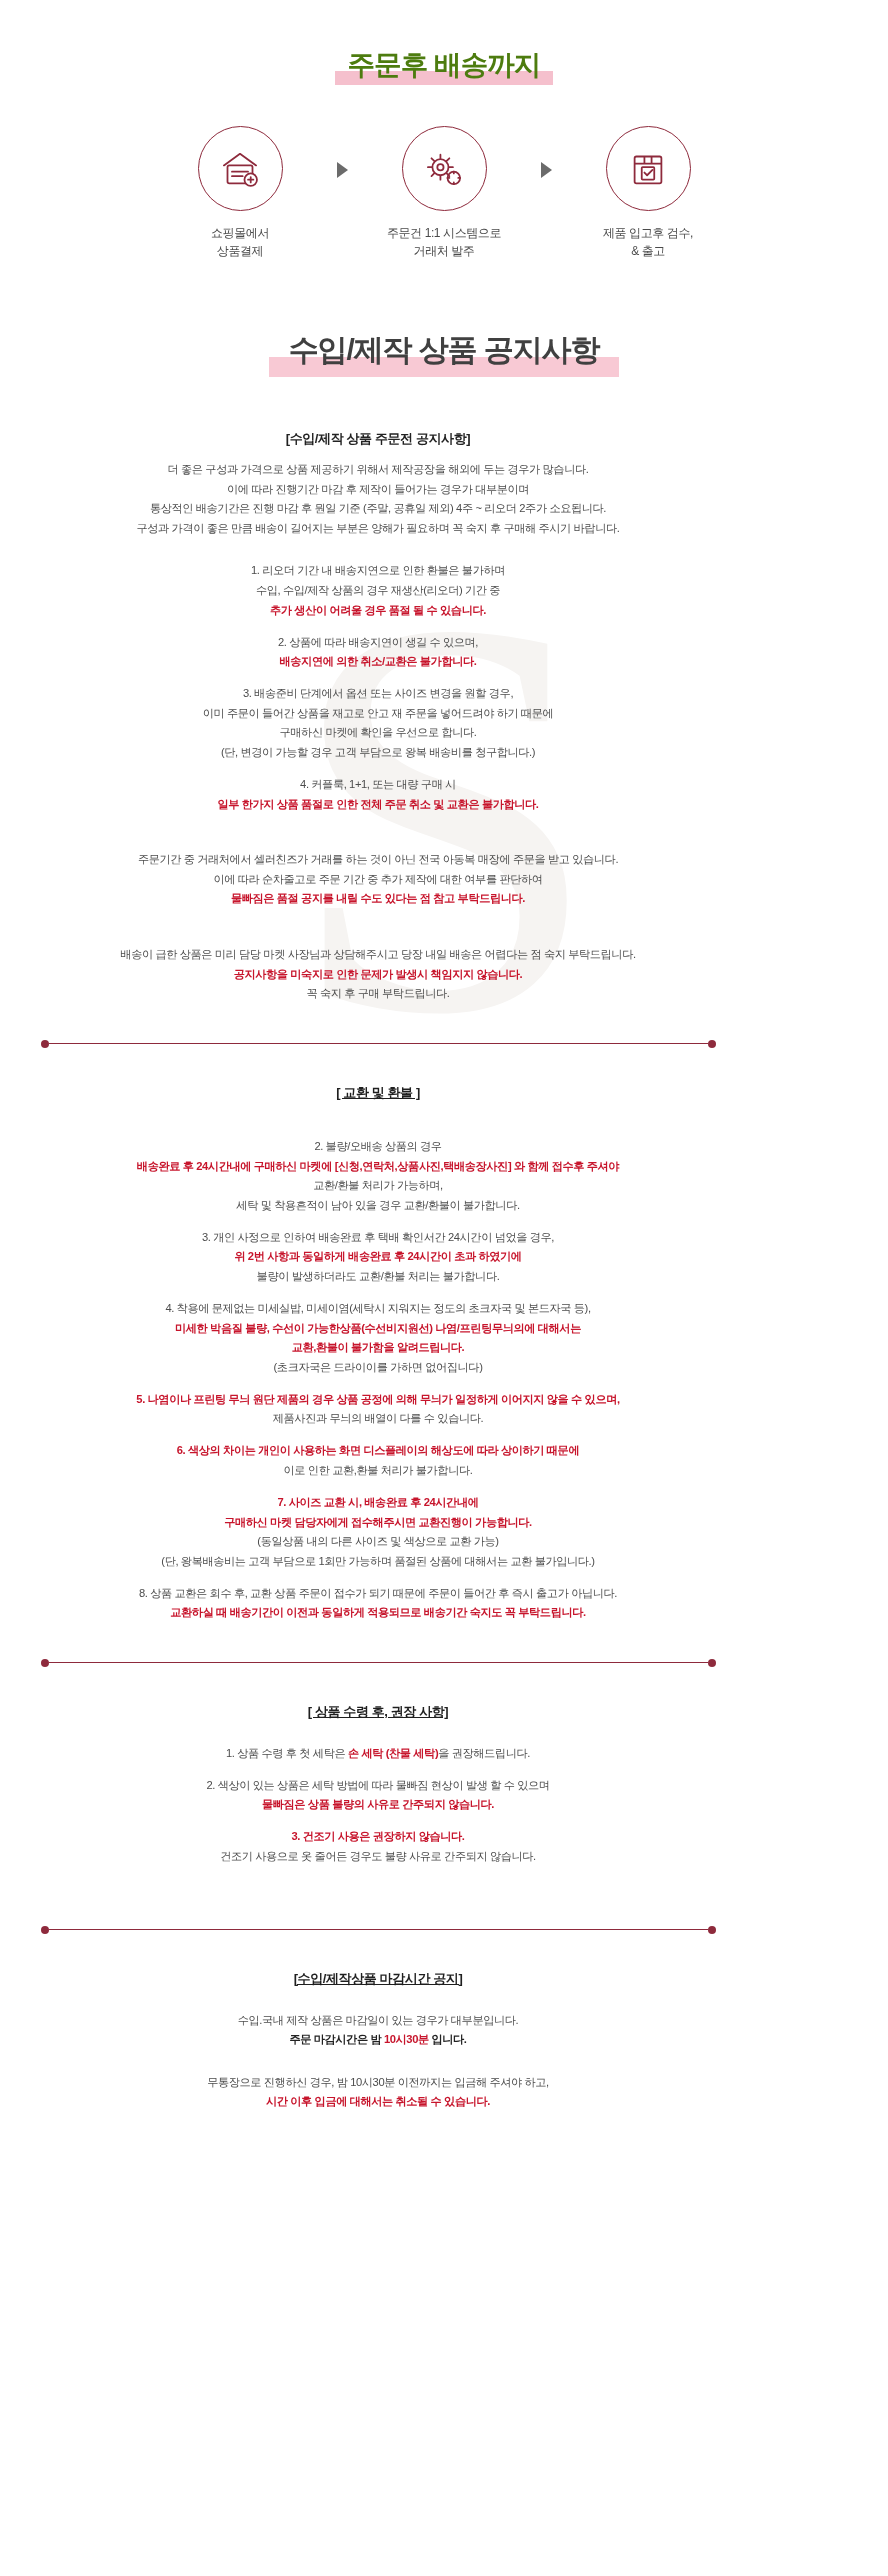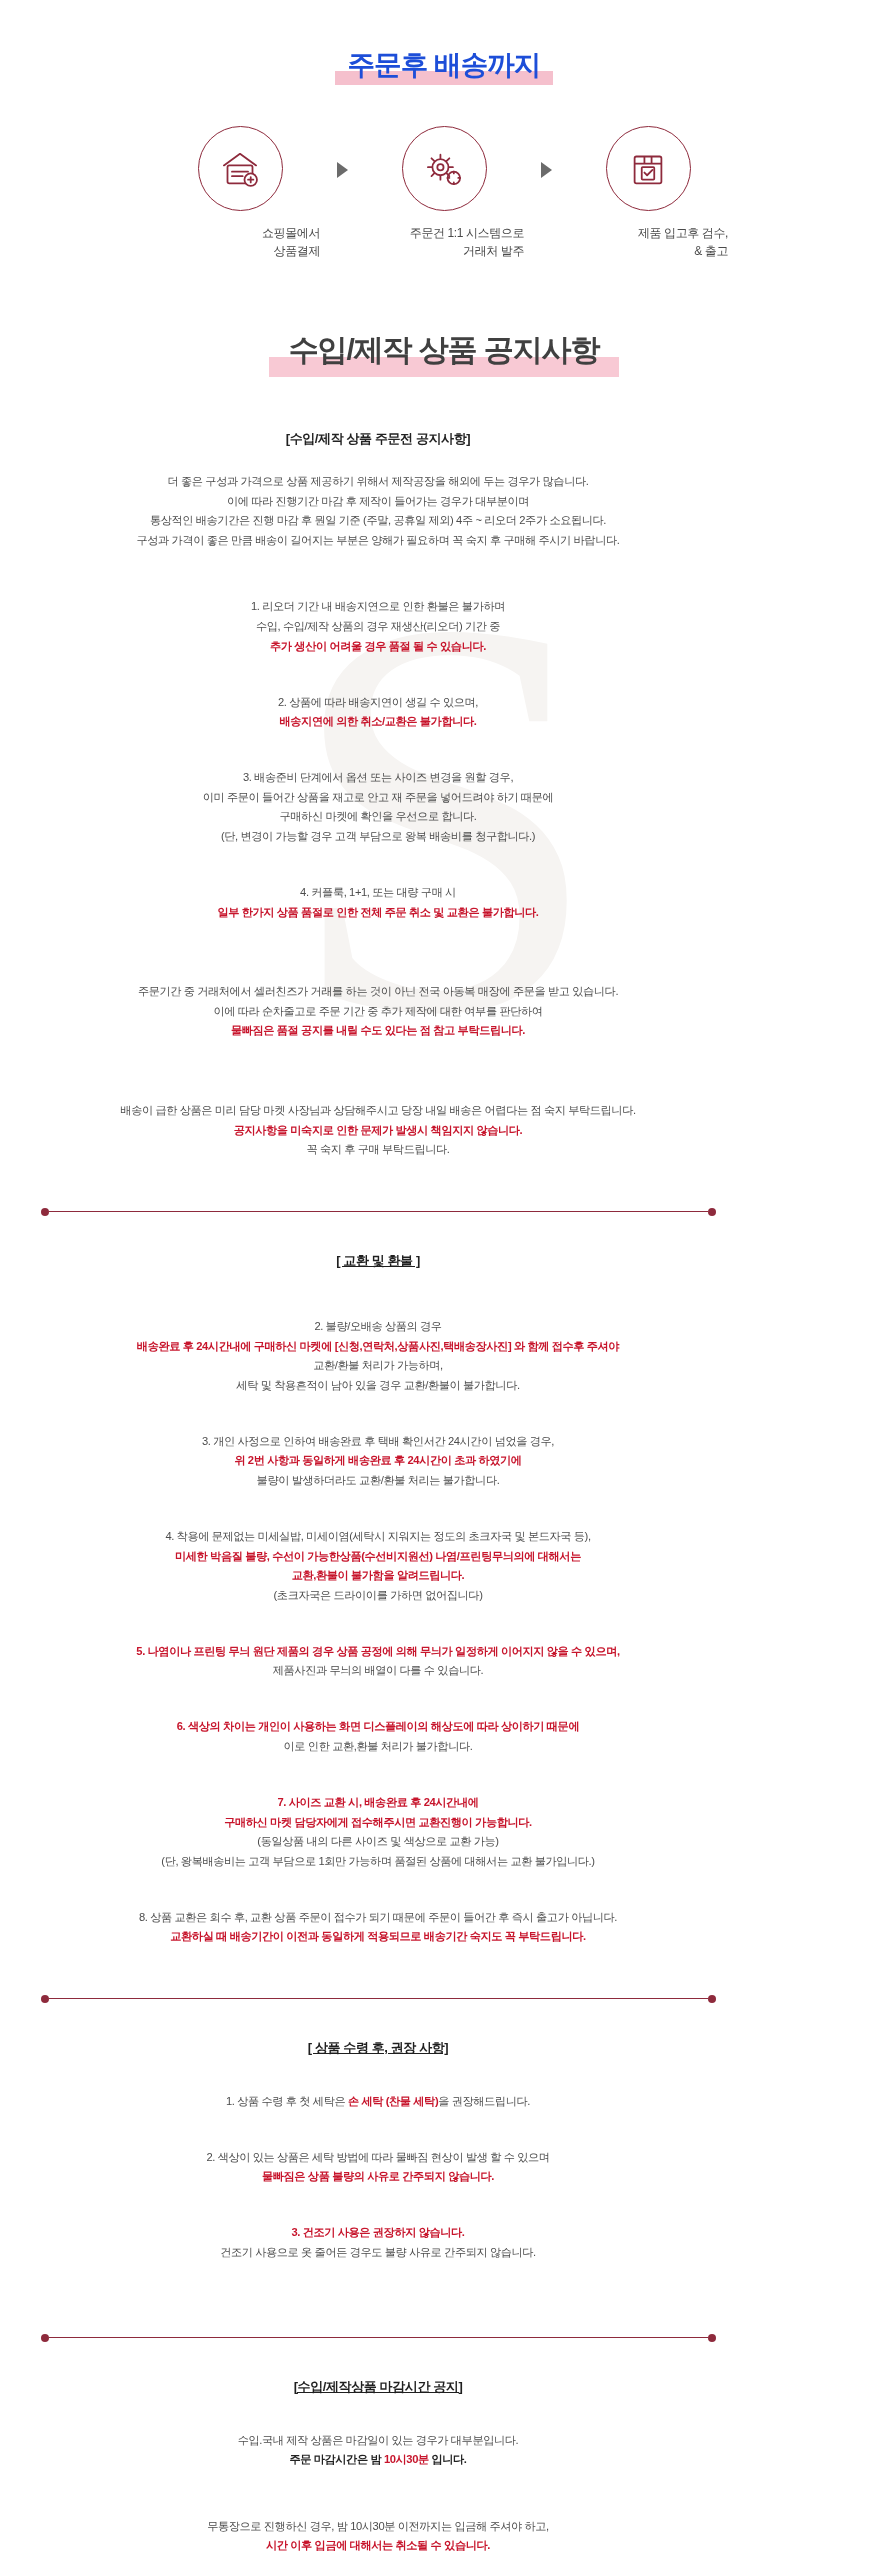--- a/index.html
+++ b/index.html
@@ -26,21 +26,21 @@
   .flow-title-wrap {
     text-align: center;
     margin-top: 9px;
   }
   .flow-title {
     display: inline-block;
     position: relative;
     font-size: 27.5px;
     font-weight: bold;
     letter-spacing: -0.9px;
-    color: #1d4ed8;
+    color: #4d7c0f;
     padding: 1.8px 12.4px 3.6px 12.4px;
     z-index: 2;
   }
   .flow-title::before {
     content: "";
     position: absolute;
     left: 0; right: 0;
     bottom: 1.8px;
     height: 13.3px;
     background: #f5c0cd;
@@ -69,21 +69,20 @@
     justify-content: center;
     color: #8e2a3c;
   }
   .flow-circle svg { display: block; }
   .flow-label {
     margin-top: 12.4px;
     font-size: 12px;
     line-height: 1.5;
     color: #4a4a4a;
     letter-spacing: -0.4px;
-    text-align: right;
   }
   .flow-arrow {
     width: 36px;
     padding-top: 36px;
     text-align: center;
     color: #6b6b6b;
     font-size: 13.3px;
   }
   .flow-arrow .tri {
     width: 0; height: 0;
@@ -143,21 +142,21 @@
   .sec-title {
     font-size: 13px;
     font-weight: bold;
     color: #222222;
     letter-spacing: -0.4px;
   }
   p.t {
     font-size: 11.2px;
     line-height: 1.75;
     color: #4c4c4c;
-    margin: 12px;
+    margin: 0;
     letter-spacing: -0.4px;
   }
   .gap-s { height: 12.4px; }
   .gap-m { height: 23px; }
   .gap-l { height: 36px; }
   .gap-xl { height: 53px; }
   .red { color: #c7152c; font-weight: bold; }
   .bold { font-weight: bold; color: #222; }
 
   

